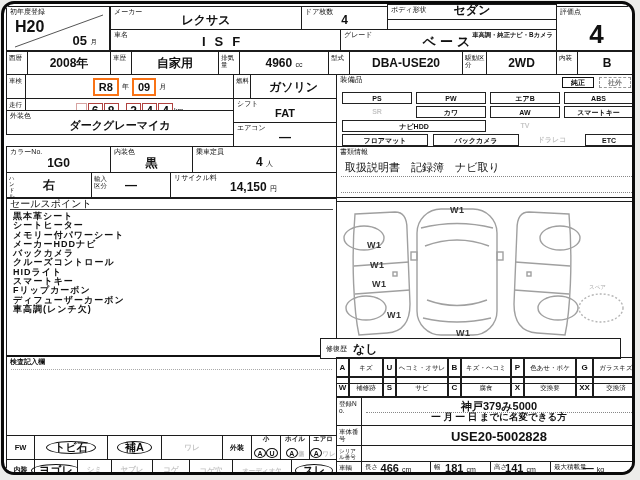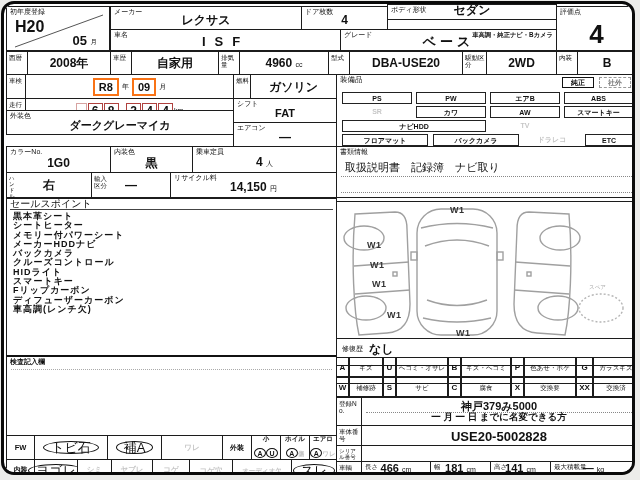--- a/index.html
+++ b/index.html
@@ -29,21 +29,21 @@
   .dotline{position:absolute;left:4px;right:4px;border-bottom:1px dotted #888;}
   .sp-item{font-size:9px;font-weight:bold;line-height:9.3px;letter-spacing:1px;white-space:nowrap;}
   .w1{position:absolute;font-size:9px;font-weight:bold;color:#333;letter-spacing:0.5px;}
   .lgrid{position:absolute;left:332px;top:353px;width:303px;height:40px;display:grid;
     grid-template-columns:13px 34px 13px 52px 13px 50px 13px 52px 17px auto;grid-auto-rows:20px;}
   .lg{border:1px solid #1c1c1c;display:flex;align-items:center;justify-content:center;
     box-sizing:border-box;text-align:center;}
   .lg-code{font-size:8px;font-weight:bold;}
   .lg-desc{font-size:6.5px;line-height:7px;word-break:break-all;padding:0 1px;}
   .circ{display:inline-block;border:1.5px solid #111;border-radius:50%;padding:1px 7px;
-    font-size:13px;font-weight:normal;line-height:9px;white-space:nowrap;}
+    font-size:11px;font-weight:bold;line-height:9px;white-space:nowrap;}
   .grayt{color:#c6c6c6;font-size:7.5px;font-weight:bold;white-space:nowrap;}
   .mcirc{display:inline-block;border:1.3px solid #111;border-radius:50%;width:12px;height:10px;
     text-align:center;line-height:9px;font-size:7px;font-weight:bold;box-sizing:border-box;}
   .bcell{position:absolute;border:1px solid #1c1c1c;box-sizing:border-box;display:flex;
     flex-direction:column;align-items:center;justify-content:center;gap:0px;background:#fff;}
   .tinytop{font-size:6.5px;font-weight:bold;line-height:7px;white-space:nowrap;}
 </style>
 </head>
 <body>
 
@@ -275,21 +275,21 @@
     </svg>
     <span style="position:absolute;left:252px;top:82px;font-size:5.5px;color:#aaa">スペア</span>
     <span class="w1" style="left:113px;top:3px">W1</span>
     <span class="w1" style="left:30px;top:38px">W1</span>
     <span class="w1" style="left:33px;top:58px">W1</span>
     <span class="w1" style="left:35px;top:77px">W1</span>
     <span class="w1" style="left:50px;top:108px">W1</span>
     <span class="w1" style="left:119px;top:126px">W1</span>
   </div>
 
-  <div class="cell" style="left:332px;top:334px;width:301px;height:28px">
+  <div class="cell" style="left:316px;top:334px;width:301px;height:21px">
     <span style="position:absolute;left:5px;top:5px;font-size:7px">修復歴</span>
     <span style="position:absolute;left:32px;top:2px;font-size:12px;font-weight:bold">なし</span>
   </div>
 
   <div class="lgrid">
     <div class="lg lg-code">A</div>
     <div class="lg lg-desc">キズ</div>
     <div class="lg lg-code">U</div>
     <div class="lg lg-desc">ヘコミ・オサレ</div>
     <div class="lg lg-code">B</div>

